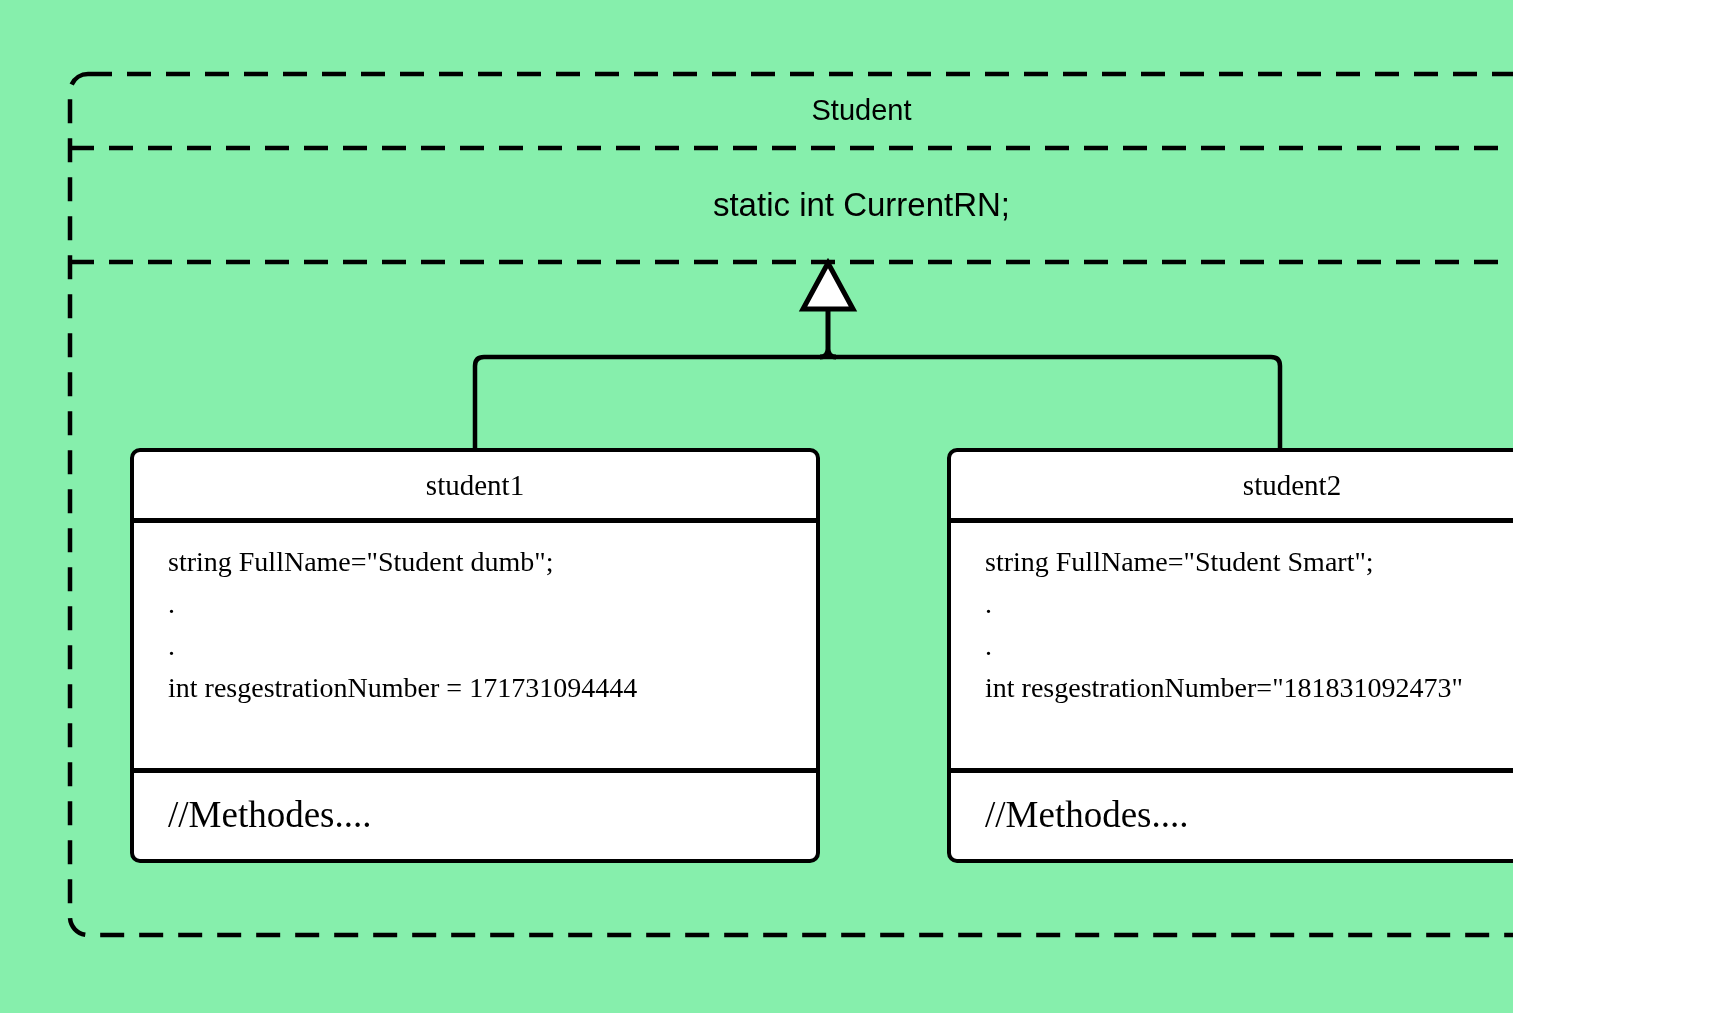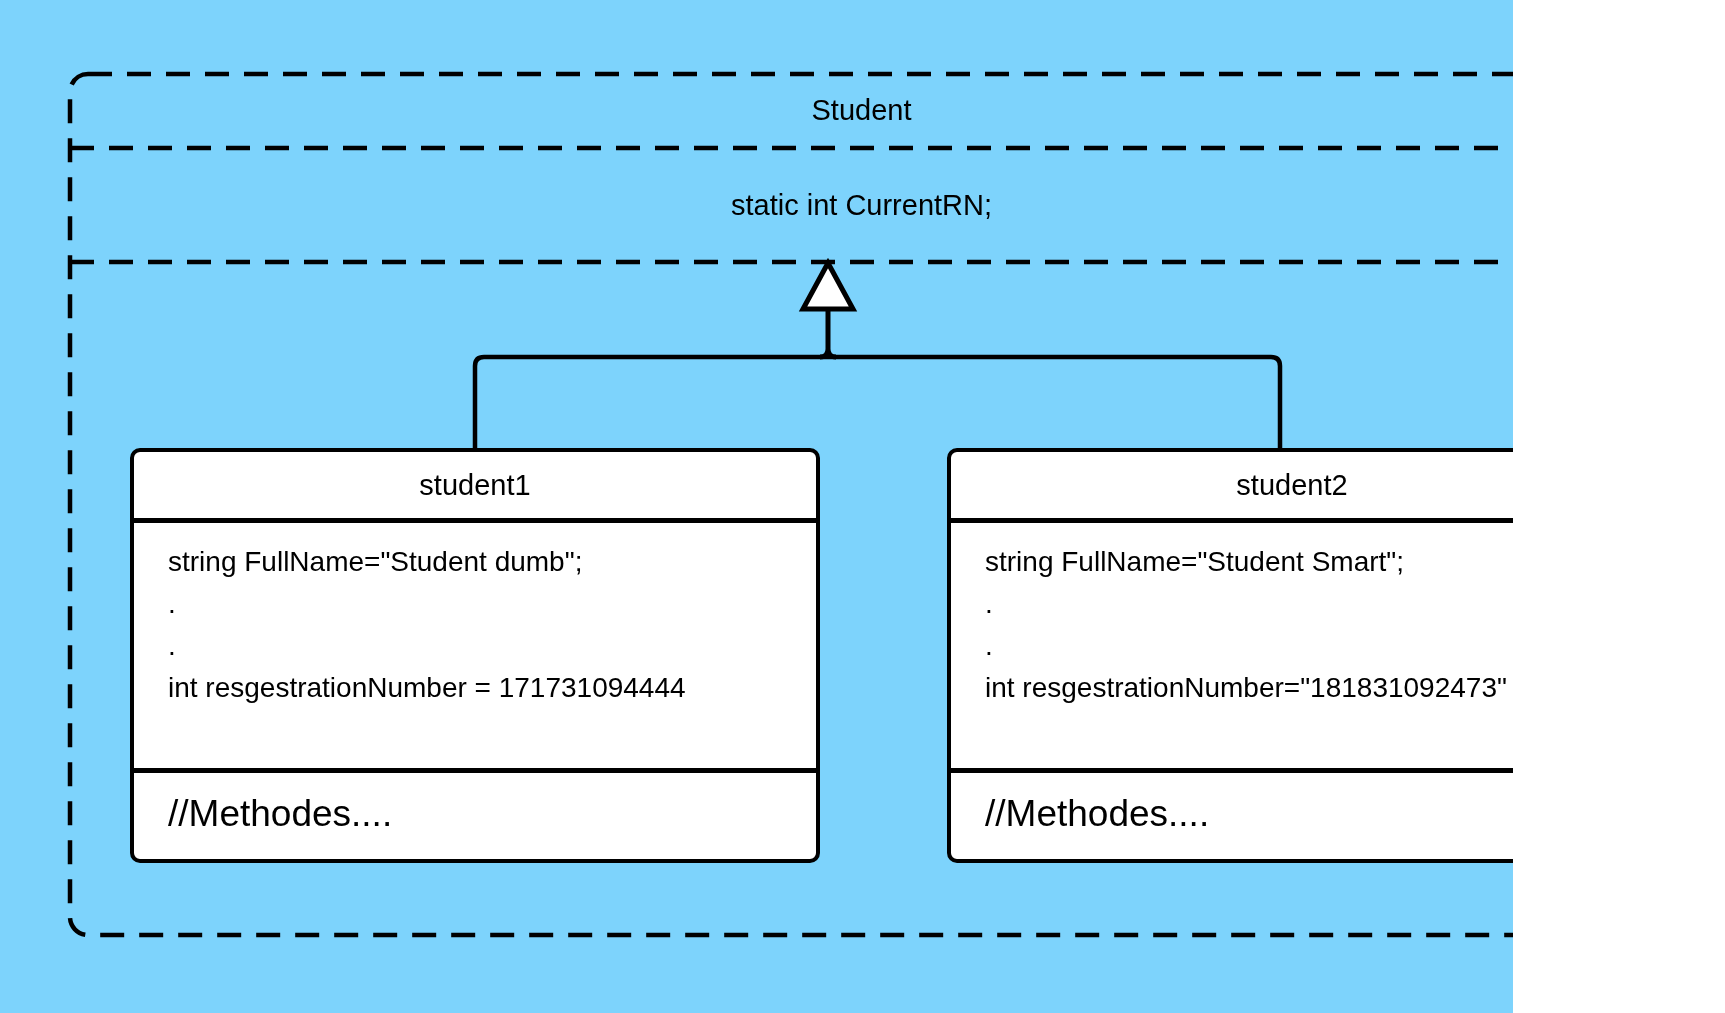--- a/index.html
+++ b/index.html
@@ -1,20 +1,20 @@
 <!DOCTYPE html>
 <html><head>
 <meta charset="utf-8">
 <style>
   html, body { margin: 0; padding: 0; background: #ffffff; }
   .canvas {
     position: relative;
     width: 1513px;
     height: 1013px;
-    background: #7dd3fc;
+    background: #86efac;
     font-family: "Liberation Sans", sans-serif;
     color: #000000;
     overflow: hidden;
   }
   svg.lines {
     position: absolute;
     left: 0; top: 0;
     width: 1725px; height: 1013px;
   }
   .class-title {
@@ -22,32 +22,33 @@
     left: 70px; top: 72px;
     width: 1583px; height: 76px;
     display: flex; align-items: center; justify-content: center;
     font-size: 29px;
   }
   .static-field {
     position: absolute;
     left: 70px; top: 148px;
     width: 1583px; height: 114px;
     display: flex; align-items: center; justify-content: center;
-    font-size: 29px;
+    font-size: 33px;
   }
   .obj-box {
     position: absolute;
     top: 448px;
     width: 690px; height: 415px;
     box-sizing: border-box;
     border: 4px solid #000000;
     border-radius: 10px;
     background: #ffffff;
     display: flex;
     flex-direction: column;
+    font-family: Liberation Serif, serif;
   }
   .obj-box.left  { left: 130px; }
   .obj-box.right { left: 935px; margin-left: 12px; }
   .obj-title {
     height: 66px;
     border-bottom: 5px solid #000000;
     display: flex; align-items: center; justify-content: center;
     font-size: 29px;
   }
   .obj-body {

